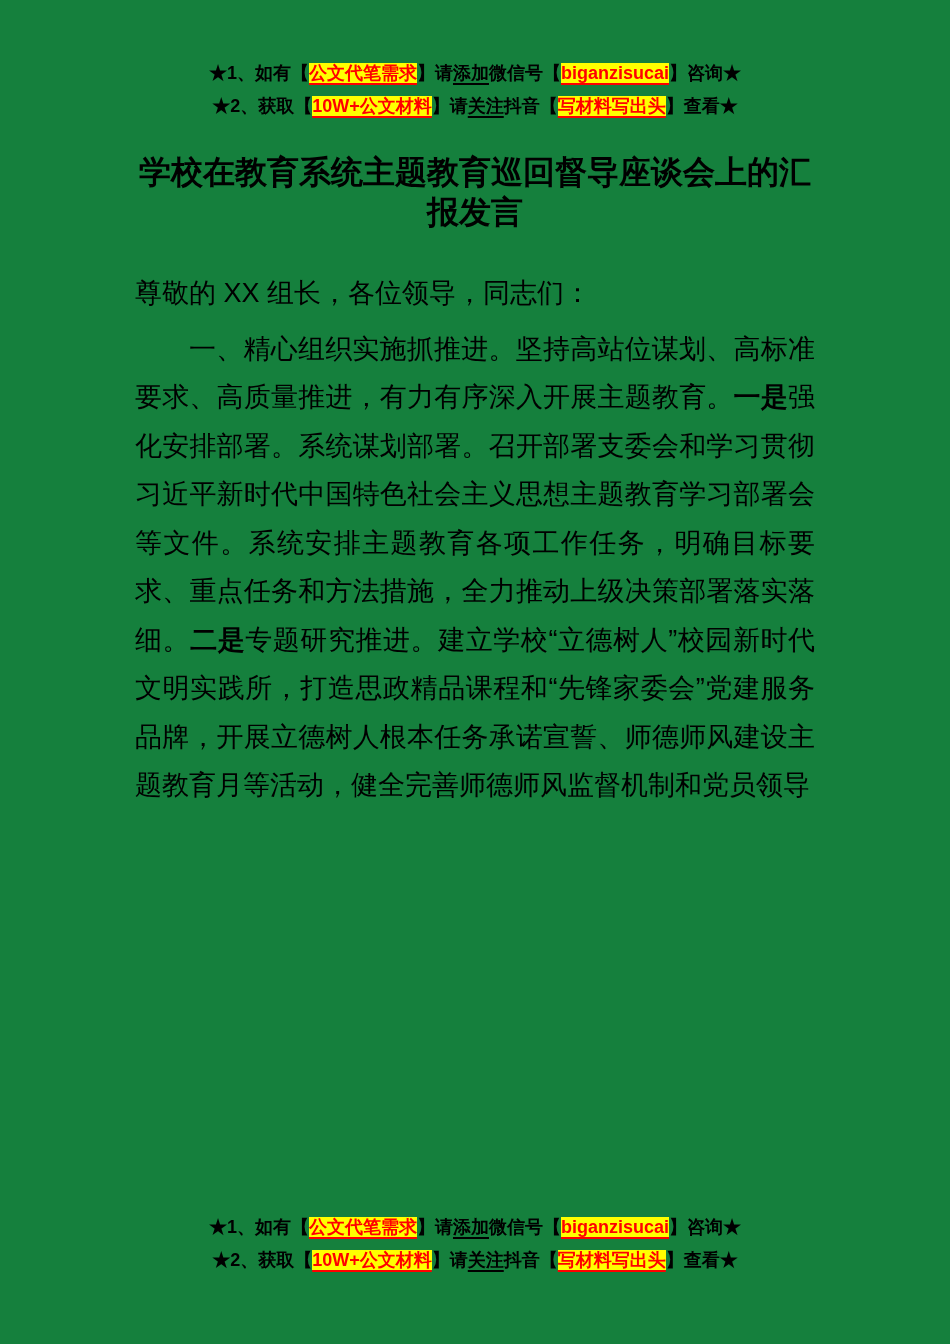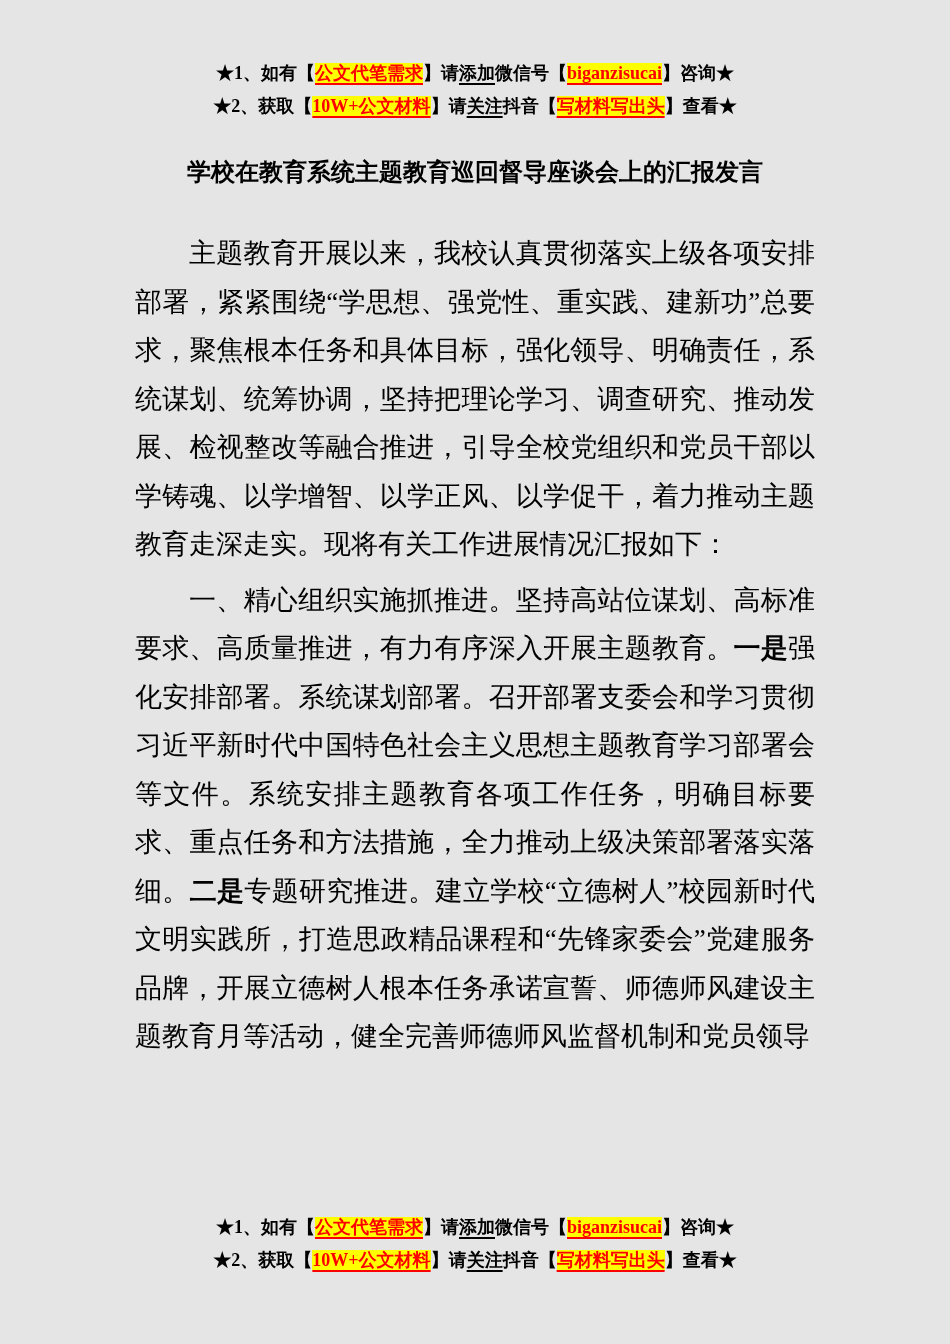--- a/index.html
+++ b/index.html
@@ -5,23 +5,23 @@
   html, body {
     margin: 0;
     padding: 0;
     background: #ffffff;
   }
   .page {
     position: relative;
     width: 950px;
     height: 1344px;
     margin: 0 auto;
-    background: #e5e5e5;
+    background: #15803d;
     color: #000000;
-    font-family: Liberation Serif, serif;
+    font-family: Liberation Sans, sans-serif;
     overflow: hidden;
   }
   
   .promo {
     width: 100%;
     text-align: center;
     font-weight: bold;
     font-size: 18px;
     line-height: 33px;
     white-space: nowrap;
@@ -46,21 +46,21 @@
     color: #ff0000;
     text-decoration: underline;
     text-decoration-color: #ff0000;
     text-decoration-thickness: 2px;
     text-underline-offset: 4px;
   }
   
   .doc-title {
     margin: 29px 135px 0 135px;
     text-align: center;
-    font-size: 24px;
+    font-size: 32px;
     font-weight: bold;
     line-height: 40px;
   }
   
   .doc-body {
     margin: 37px 135px 0 135px;
     font-size: 27px;
     line-height: 48.5px;
     text-align: justify;
   }
@@ -73,21 +73,21 @@
 <div class="page">
 
   <div class="promo promo-top">
     <div class="promo-line"><span class="seg-plain">★1、如有【</span><span class="seg-hl">公文代笔需求</span><span class="seg-plain">】请</span><span class="seg-u">添加</span><span class="seg-plain">微信号【</span><span class="seg-hl">biganzisucai</span><span class="seg-plain">】咨询★</span></div>
     <div class="promo-line"><span class="seg-plain">★2、获取【</span><span class="seg-hl">10W+公文材料</span><span class="seg-plain">】请</span><span class="seg-u">关注</span><span class="seg-plain">抖音【</span><span class="seg-hl">写材料写出头</span><span class="seg-plain">】查看★</span></div>
   </div>
 
   <h1 class="doc-title">学校在教育系统主题教育巡回督导座谈会上的汇报发言</h1>
 
   <div class="doc-body">
-    <p class="para indent"><span class="seg-plain">主题教育开展以来，我校认真贯彻落实上级各项安排部署，紧紧围绕“学思想、强党性、重实践、建新功”总要求，聚焦根本任务和具体目标，强化领导、明确责任，系统谋划、统筹协调，坚持把理论学习、调查研究、推动发展、检视整改等融合推进，引导全校党组织和党员干部以学铸魂、以学增智、以学正风、以学促干，着力推动主题教育走深走实。现将有关工作进展情况汇报如下：</span></p>
+    <p class="para"><span class="seg-plain">尊敬的 XX 组长，各位领导，同志们：</span></p>
     <p class="para indent"><span class="seg-plain">一、精心组织实施抓推进。坚持高站位谋划、高标准要求、高质量推进，有力有序深入开展主题教育。</span><span class="seg-b">一是</span><span class="seg-plain">强化安排部署。系统谋划部署。召开部署支委会和学习贯彻习近平新时代中国特色社会主义思想主题教育学习部署会等文件。系统安排主题教育各项工作任务，明确目标要求、重点任务和方法措施，全力推动上级决策部署落实落细。</span><span class="seg-b">二是</span><span class="seg-plain">专题研究推进。建立学校“立德树人”校园新时代文明实践所，打造思政精品课程和“先锋家委会”党建服务品牌，开展立德树人根本任务承诺宣誓、师德师风建设主题教育月等活动，健全完善师德师风监督机制和党员领导</span></p>
   </div>
 
   <div class="promo promo-bottom">
     <div class="promo-line"><span class="seg-plain">★1、如有【</span><span class="seg-hl">公文代笔需求</span><span class="seg-plain">】请</span><span class="seg-u">添加</span><span class="seg-plain">微信号【</span><span class="seg-hl">biganzisucai</span><span class="seg-plain">】咨询★</span></div>
     <div class="promo-line"><span class="seg-plain">★2、获取【</span><span class="seg-hl">10W+公文材料</span><span class="seg-plain">】请</span><span class="seg-u">关注</span><span class="seg-plain">抖音【</span><span class="seg-hl">写材料写出头</span><span class="seg-plain">】查看★</span></div>
   </div>
 
 </div>
 

